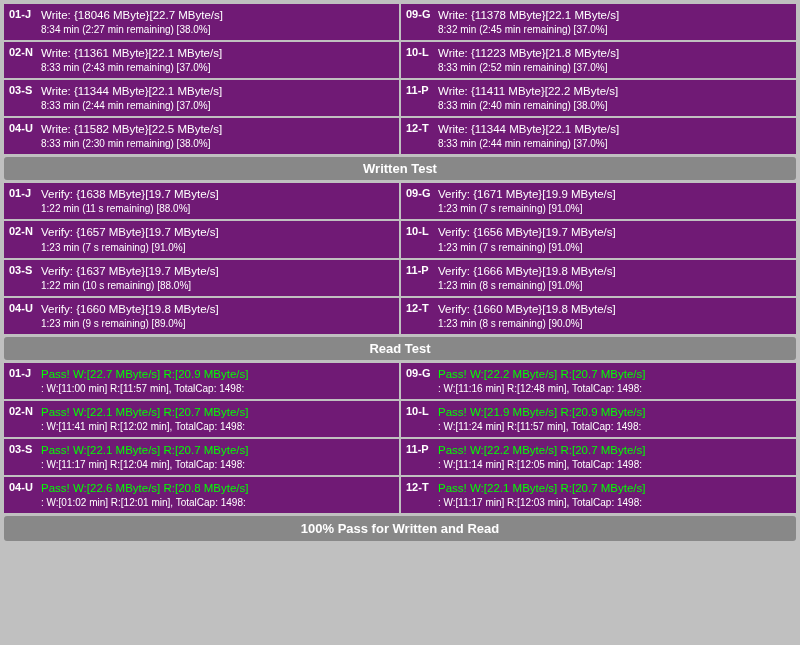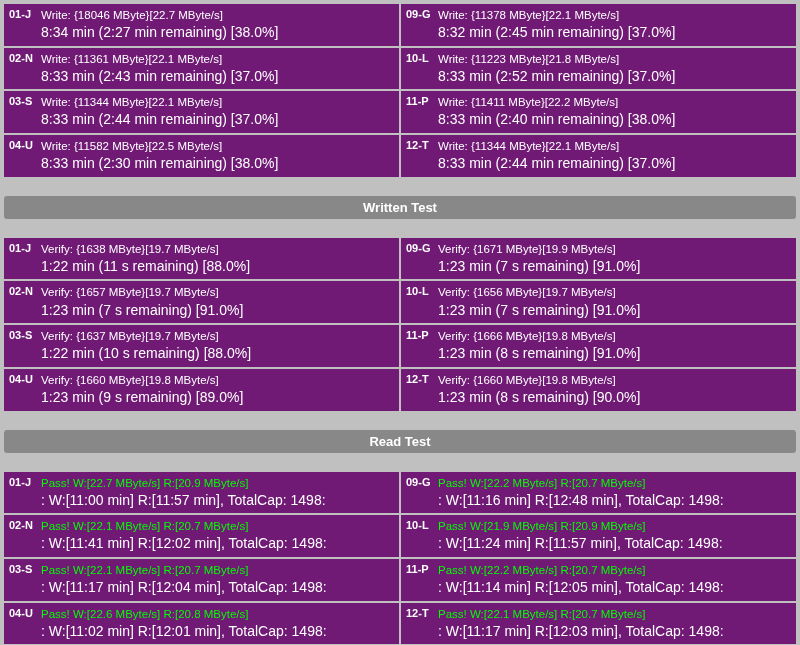--- a/index.html
+++ b/index.html
@@ -45,39 +45,39 @@
       color: white;
       font-size: 11px;
     }
     .section-header {
       text-align: center;
       background: #888888;
       color: white;
       font-weight: bold;
       font-size: 13px;
       padding: 4px 0;
-      margin: 19px 0;
+      margin: 3px 0;
       border-radius: 3px;
     }
     .pass-green {
       color: #00ff00;
       font-weight: normal;
     }
     .footer-bar {
       text-align: center;
       background: #888888;
       color: white;
       font-weight: bold;
       font-size: 13px;
       padding: 5px 9px;
       margin-top: 3px;
       border-radius: 3px;
     }
     .line1 { font-size: 11.5px; }
-    .line2 { font-size: 14px; }
+    .line2 { font-size: 10px; }
   </style>
 </head>
 <body>
 
 <div class="main-container">
 
   <div class="section">
     <div class="grid-2col">
       <div>
         <div class="cell">
@@ -271,21 +271,21 @@
               <div class="line1 pass-green">Pass! W:[22.1 MByte/s] R:[20.7 MByte/s]</div>
               <div class="line2">: W:[11:17 min] R:[12:04 min], TotalCap: 1498:</div>
             </div>
           </div>
         </div>
         <div class="cell" style="margin-top:2px">
           <div class="cell-row">
             <span class="row-id">04-U</span>
             <div class="cell-content">
               <div class="line1 pass-green">Pass! W:[22.6 MByte/s] R:[20.8 MByte/s]</div>
-              <div class="line2">: W:[11:02 min] R:[12:01 min], TotalCap: 1498:</div>
+              <div class="line2">: W:[01:02 min] R:[12:01 min], TotalCap: 1498:</div>
             </div>
           </div>
         </div>
       </div>
       <div>
         <div class="cell">
           <div class="cell-row">
             <span class="row-id">09-G</span>
             <div class="cell-content">
               <div class="line1 pass-green">Pass! W:[22.2 MByte/s] R:[20.7 MByte/s]</div>

